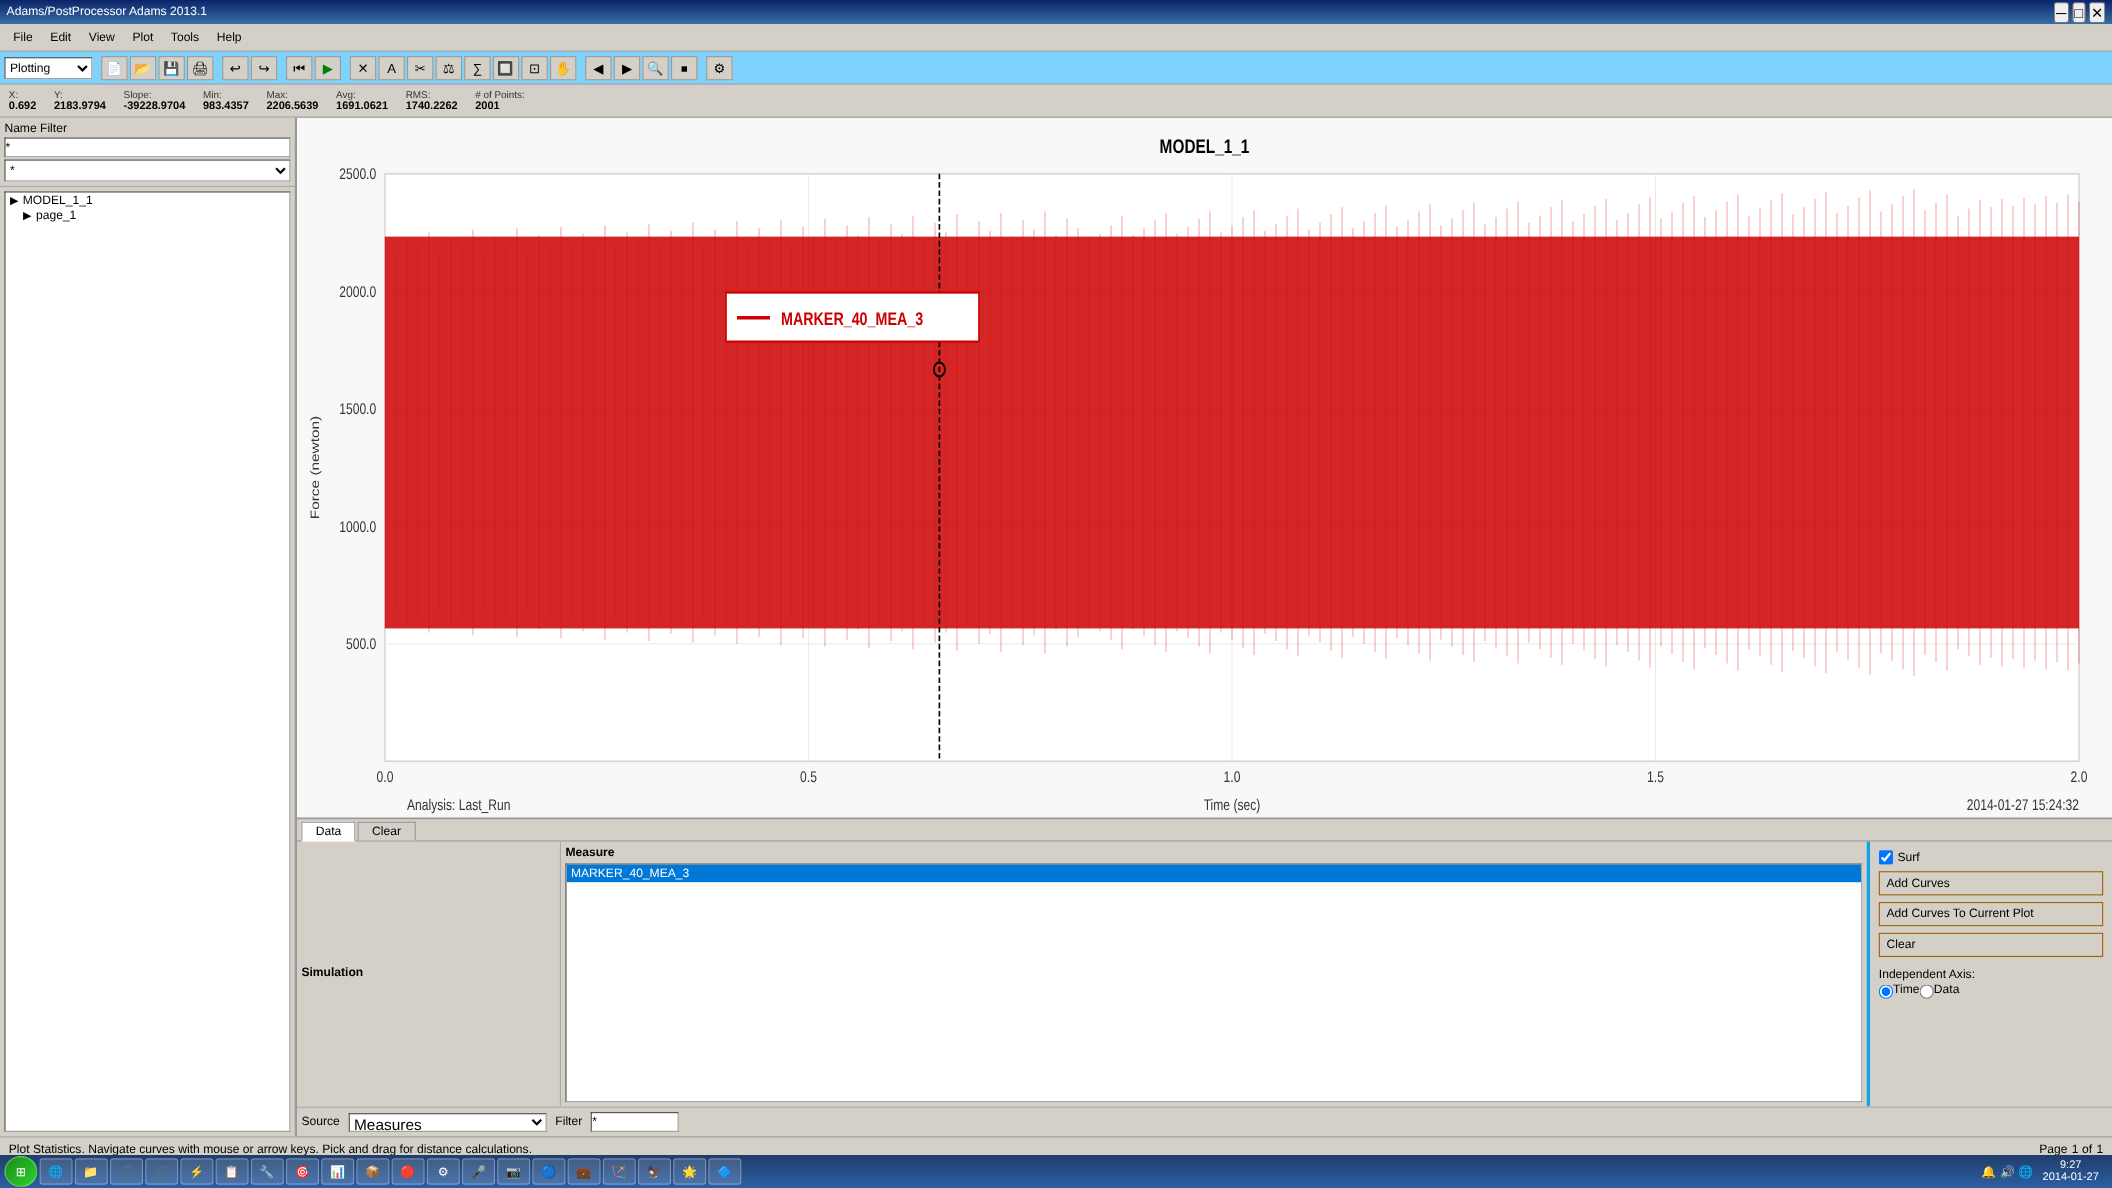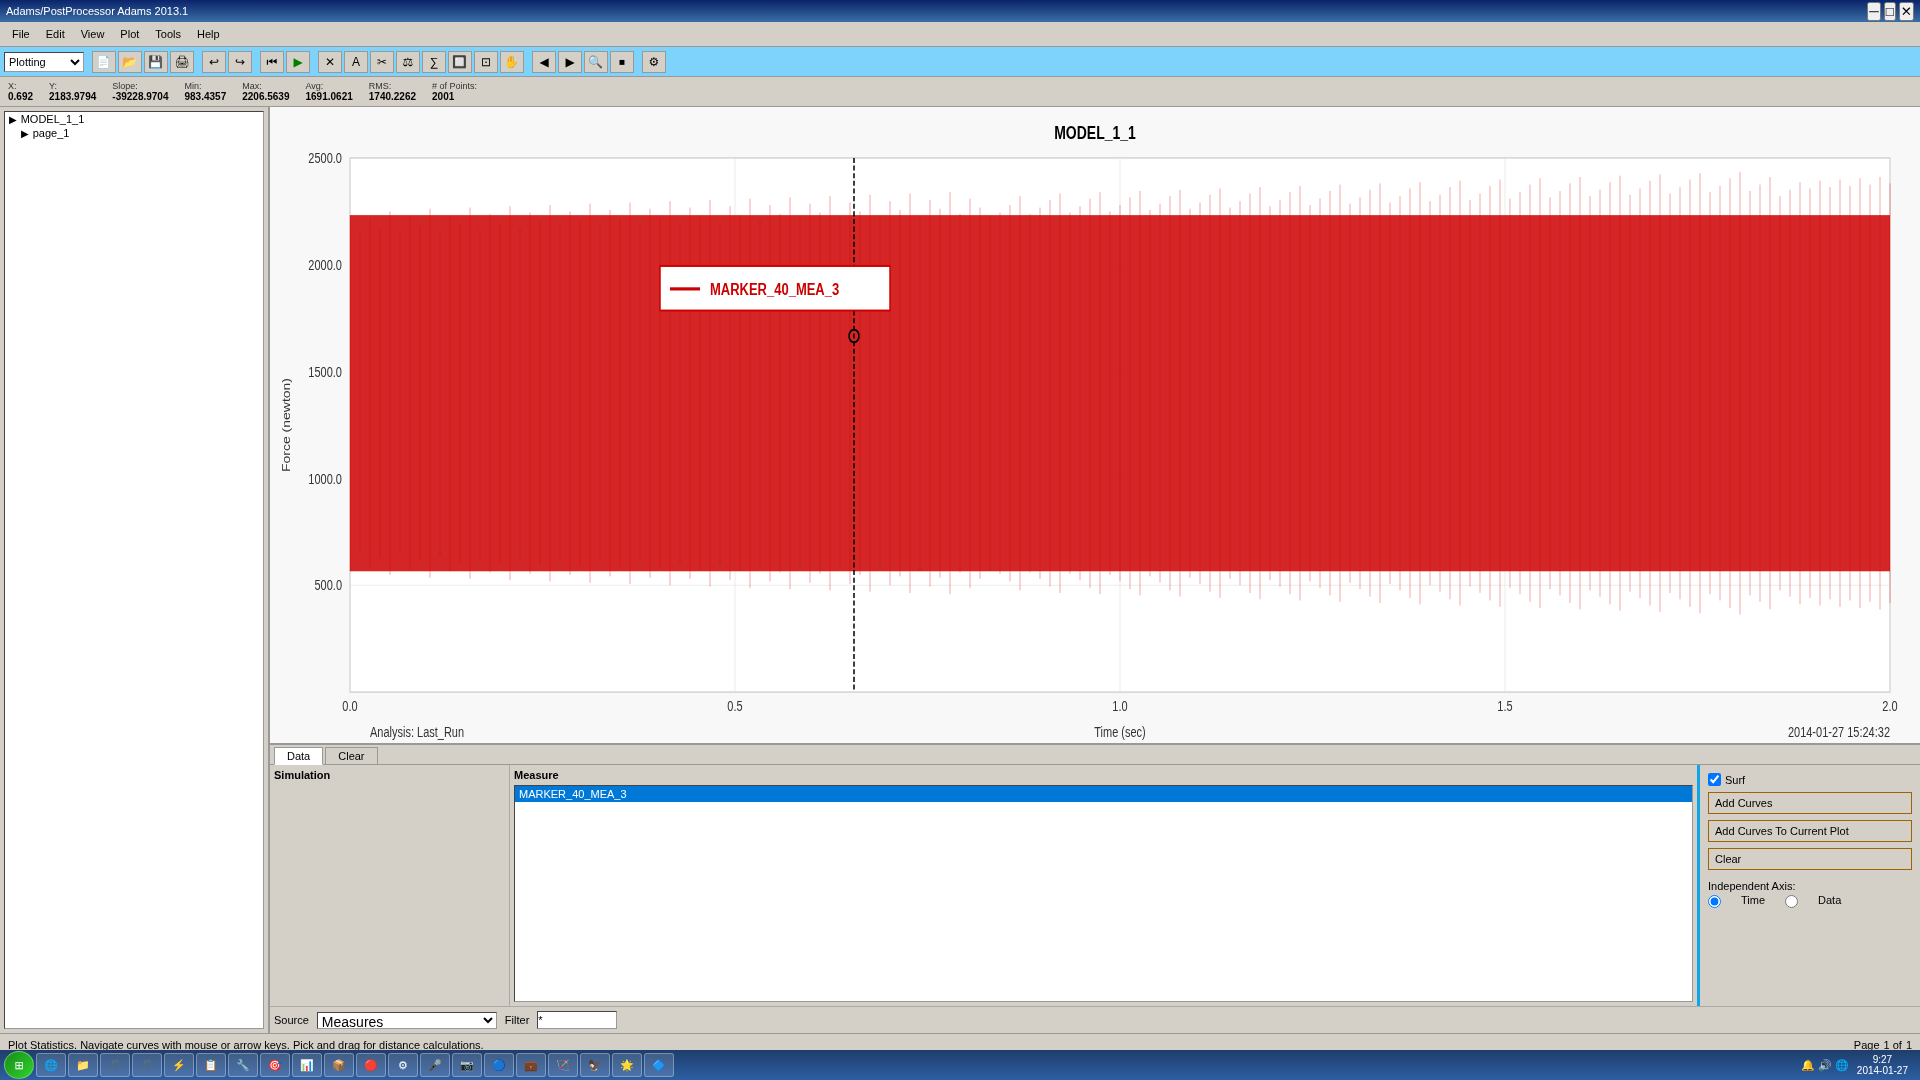--- a/index.html
+++ b/index.html
@@ -205,21 +205,21 @@
       height: 22px;
       background: #d4d0c8;
       border: 1px solid #a16207;
       cursor: pointer;
       font-size: 11px;
       text-align: left;
       padding: 0 6px;
     }
     .independent-axis { margin-top: 4px; }
     .independent-axis label { font-size: 11px; display: block; margin-bottom: 2px; }
-    .radio-row { display: flex; gap: 20px; align-items: center; }
+    .radio-row { display: flex; gap: 0; align-items: center; }
     .radio-row label { font-size: 11px; }
 
     
     #source-filter-row {
       display: flex;
       align-items: center;
       gap: 8px;
       padding: 4px;
       border-top: 1px solid #aaa;
       background: #d4d0c8;
@@ -392,20 +392,27 @@
   </div>
   <div class="stat-group">
     <span class="stat-label"># of Points:</span>
     <span class="stat-value">2001</span>
   </div>
 </div>
 
 <div id="main" style="height: calc(1080px - 22px - 20px - 30px - 30px - 22px - 30px);">
 
   <div id="left-panel" style="width:270px; background:#d4d0c8; border-right:2px solid #999; display:flex; flex-direction:column;">
+    <div id="name-filter-area" style="padding:4px; border-bottom:1px solid #aaa;">
+      <span>Name Filter</span>
+      <input class="nf-input" value="*" style="width: 100%; height: 18px; border: 1px inset rgb(153, 153, 153); font-size: 11px; margin-top: 2px;">
+      <select class="nf-combo" style="width:100%; height:20px; margin-top:2px; font-size:11px;">
+        <option>*</option>
+      </select>
+    </div>
     <div id="tree-area" style="flex:1; background:white; border:1px inset #999; margin:4px; overflow:auto;">
       <div class="tree-item">
         <span class="tree-icon">▶</span>
         <span>MODEL_1_1</span>
       </div>
       <div class="tree-item" style="padding-left:16px;">
         <span class="tree-icon">▶</span>
         <span>page_1</span>
       </div>
     </div>
@@ -628,21 +635,21 @@
 
     <div id="bottom-panel" style="height:290px; background:#d4d0c8; border-top:2px solid #999; display:flex; flex-direction:column;">
 
       <div id="bottom-tabs" style="display:flex; background:#d4d0c8; padding:2px 4px 0; border-bottom:1px solid #999;">
         <button class="tab-btn active">Data</button>
         <button class="tab-btn">Clear</button>
       </div>
 
       <div id="bottom-content" style="display:flex; flex:1; overflow:hidden;">
 
-        <div id="sim-panel" style="width:240px; border-right:1px solid #aaa; display:flex; flex-direction:column; padding:4px;">
+        <div id="sim-panel" style="width:240px; border-right:1px solid #aaa; display:flex; flex-direction:column; padding:4px;justify-content:center;">
           <div class="panel-label">Simulation</div>
         </div>
 
         <div id="measure-panel" style="flex:1; border-right:3px solid #0ea5e9; display:flex; flex-direction:column; padding:4px;">
           <div class="panel-label">Measure</div>
           <div id="measure-list" style="flex:1; background:white; border:1px inset #999; overflow:auto;">
             <div class="measure-item selected">MARKER_40_MEA_3</div>
           </div>
         </div>
 

